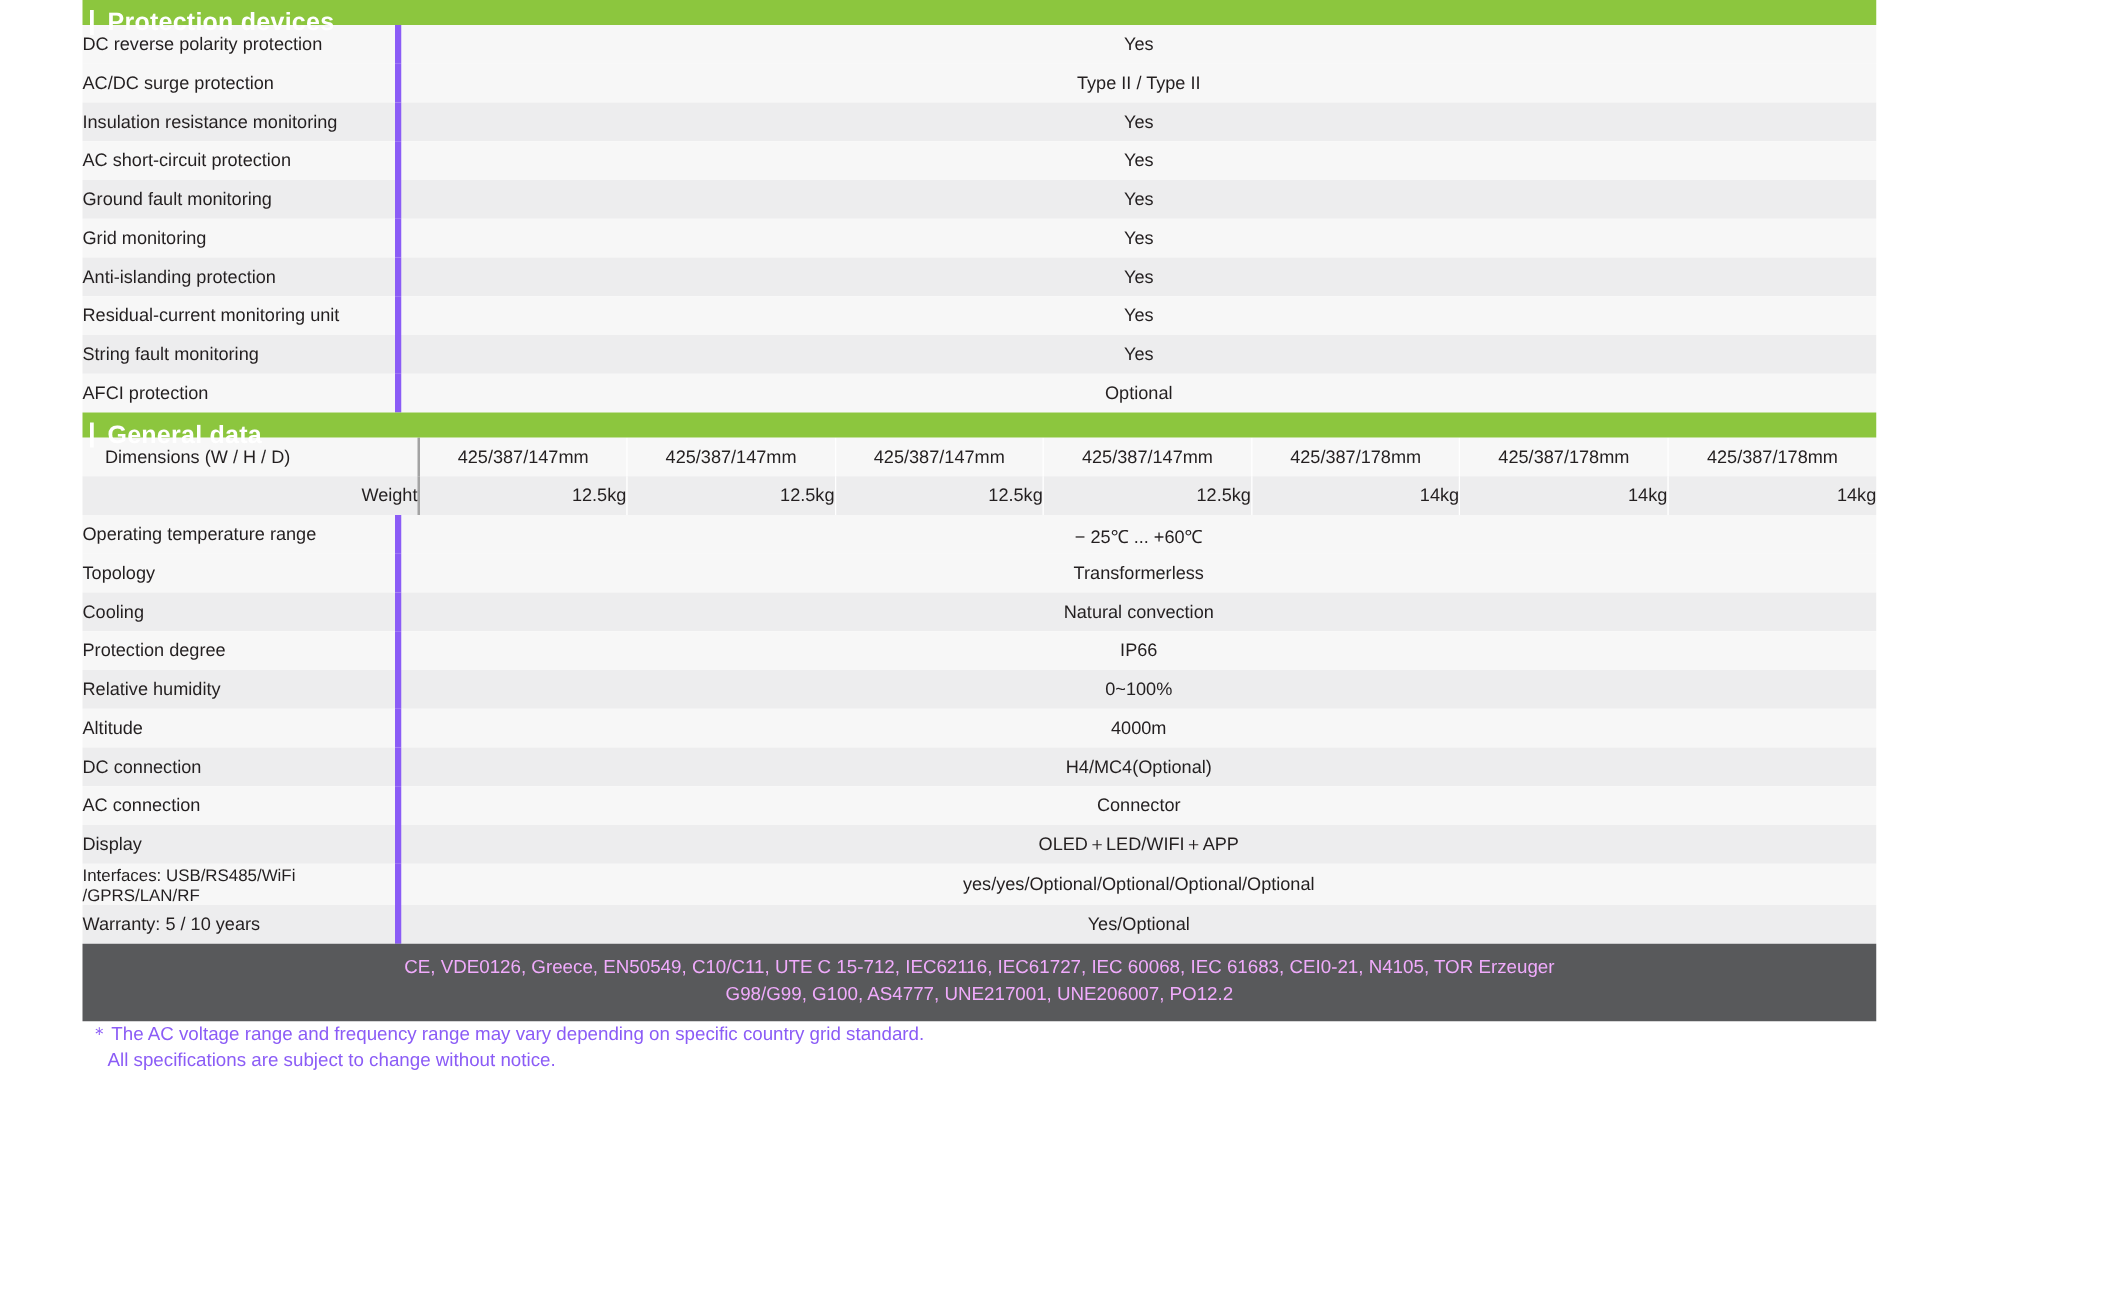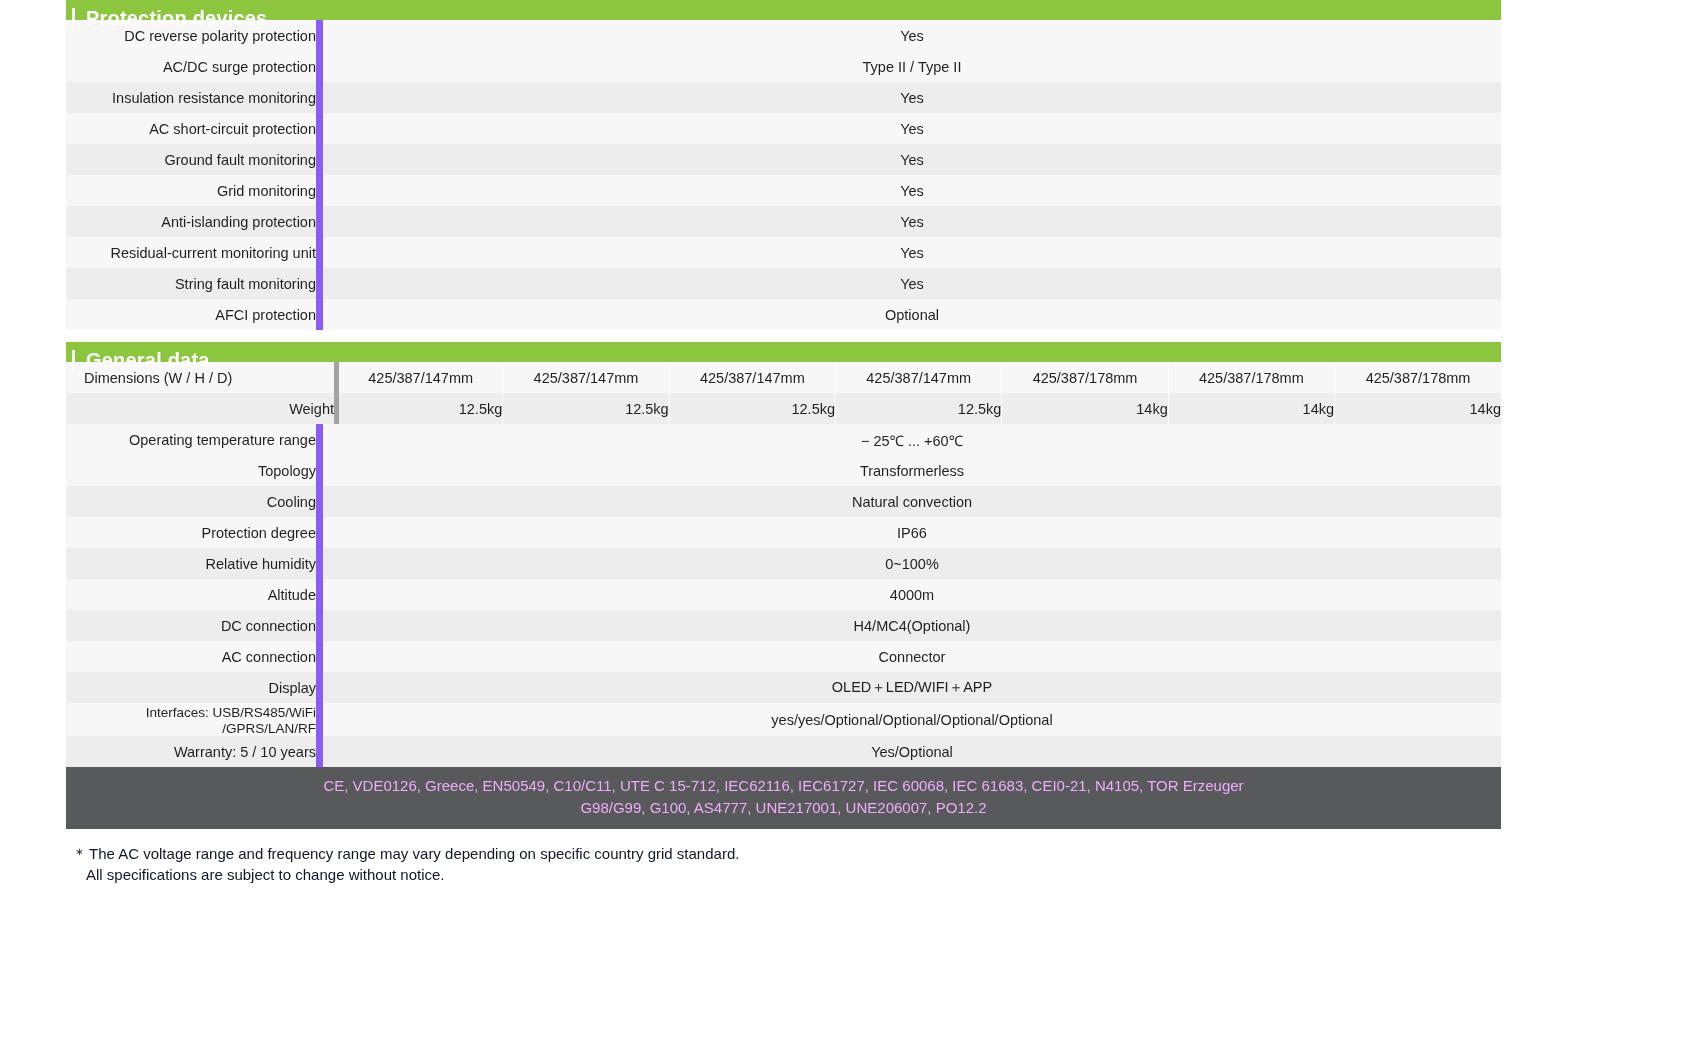--- a/index.html
+++ b/index.html
@@ -65,38 +65,38 @@
     font-size: 14.5px;
   }
   td.val {
     text-align: center;
     color: #231f20;
   }
   tr.alt td { background: #ededee; }
   tr.plain td { background: #f7f7f7; }
 
   
-  .spec td.label { border-right: 7px solid #8b5cf6; text-align: right; }
+  .spec td.label { border-right: 5px solid #8b5cf6; }
 
   
   table.gd {
     border-collapse: collapse;
     width: 100%;
     table-layout: fixed;
   }
   table.gd td {
     font-size: 14.5px;
     height: 31px;
     vertical-align: middle;
     padding: 0;
   }
   table.gd td.label {
     width: 250px;
     padding-left: 18px;
-    border-right: 5px solid #a3a3a3;
+    border-right: 2px solid #a3a3a3;
   }
   table.gd td.cell {
     text-align: center;
     border-right: 1px solid #ffffff;
   }
   table.gd td.cell:last-child { border-right: none; }
   table.gd tr.alt td { background: #ededee; text-align: right; }
   table.gd tr.plain td { background: #f7f7f7; }
 
   td.label.two-line {
@@ -111,24 +111,23 @@
     color: #f0abfc;
     text-align: center;
     font-size: 15px;
     line-height: 1.45;
     padding: 8px 40px 10px 40px;
     box-sizing: border-box;
   }
 
   
   .footnotes {
-    margin-top: 14px;
     padding-left: 6px;
     font-size: 15px;
-    color: #0f172a;
+    color: #8b5cf6;
     line-height: 1.45;
   }
   .footnotes .star { margin-right: 2px; }
   .footnotes .line2 { padding-left: 14px; display: block; }
 </style>
 </head>
 <body>
 
 <div class="sheet">
 
@@ -175,21 +174,21 @@
         <td class="label">String fault monitoring</td>
         <td class="val">Yes</td>
       </tr>
       <tr class="plain">
         <td class="label">AFCI protection</td>
         <td class="val">Optional</td>
       </tr>
     </tbody>
   </table>
 
-  <div class="section-bar" style="margin-top:12px;">
+  <div class="section-bar" style="margin-top:0;">
     <span class="tick"></span>
     <span class="title">General data</span>
   </div>
 
   <table class="gd">
     <tbody>
       <tr class="plain">
         <td class="label">Dimensions (W / H / D)</td>
         <td class="cell">425/387/147mm</td>
         <td class="cell">425/387/147mm</td>

